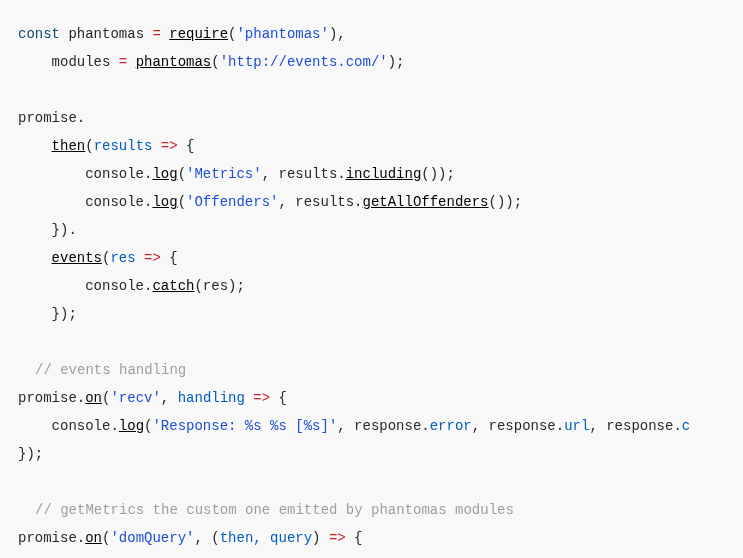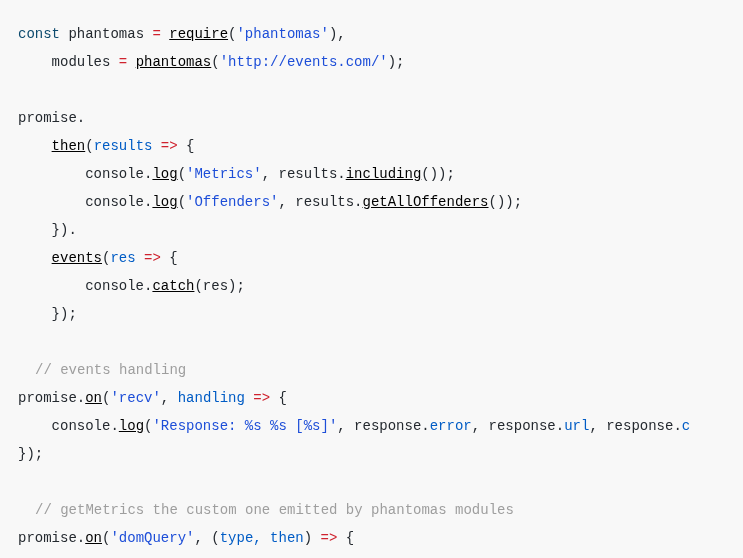--- a/index.html
+++ b/index.html
@@ -37,15 +37,15 @@
 <span>    </span><span class="fn">events</span><span>(</span><span class="prop">res </span><span class="arrow">=&gt;</span><span> {</span>
 <span>        console.</span><span class="fn">catch</span><span>(res);</span>
 <span>    });</span>
 
 <span class="cmt">// events handling</span>
 <span>promise.</span><span class="fn">on</span><span>(</span><span class="str">'recv'</span><span>, </span><span class="prop">handling </span><span class="arrow">=&gt;</span><span> {</span>
 <span>    console.</span><span class="fn">log</span><span>(</span><span class="str">'Response: %s %s [%s]'</span><span>, response.</span><span class="prop">error</span><span>, response.</span><span class="prop">url</span><span>, response.</span><span class="prop">c</span>
 <span>});</span>
 
 <span class="cmt">// getMetrics the custom one emitted by phantomas modules</span>
-<span>promise.</span><span class="fn">on</span><span>(</span><span class="str">'domQuery'</span><span>, (</span><span class="prop">type, then</span><span>) </span><span class="arrow">=&gt;</span><span> {</span>
+<span>promise.</span><span class="fn">on</span><span>(</span><span class="str">'domQuery'</span><span>, (</span><span class="prop">then, query</span><span>) </span><span class="arrow">=&gt;</span><span> {</span>
 
 </pre>
 
 </body></html>

